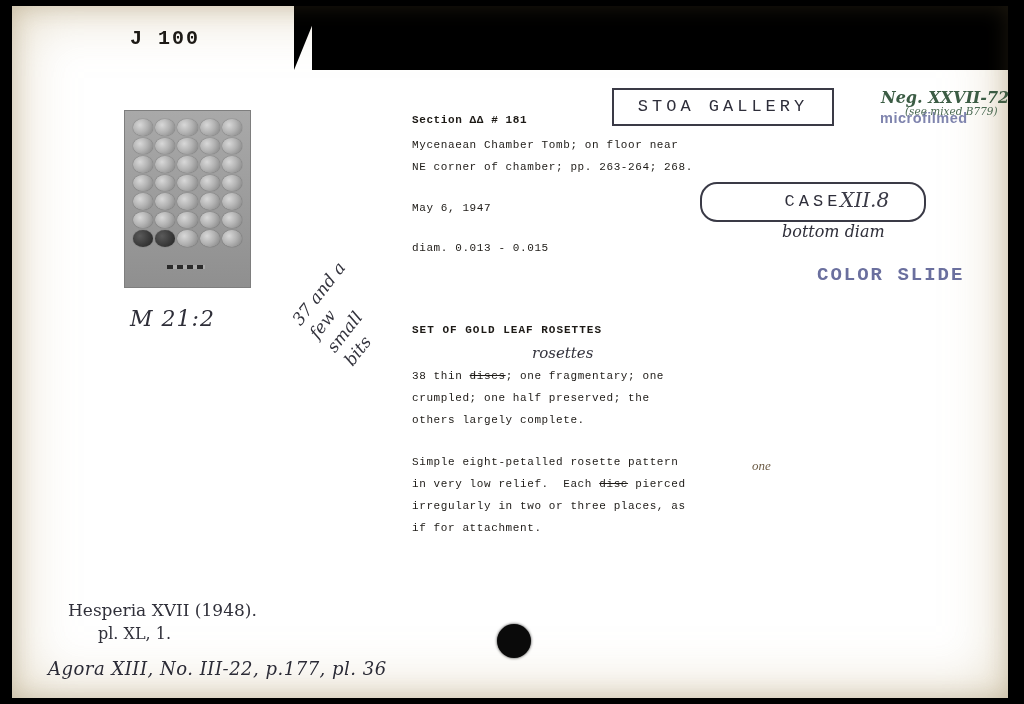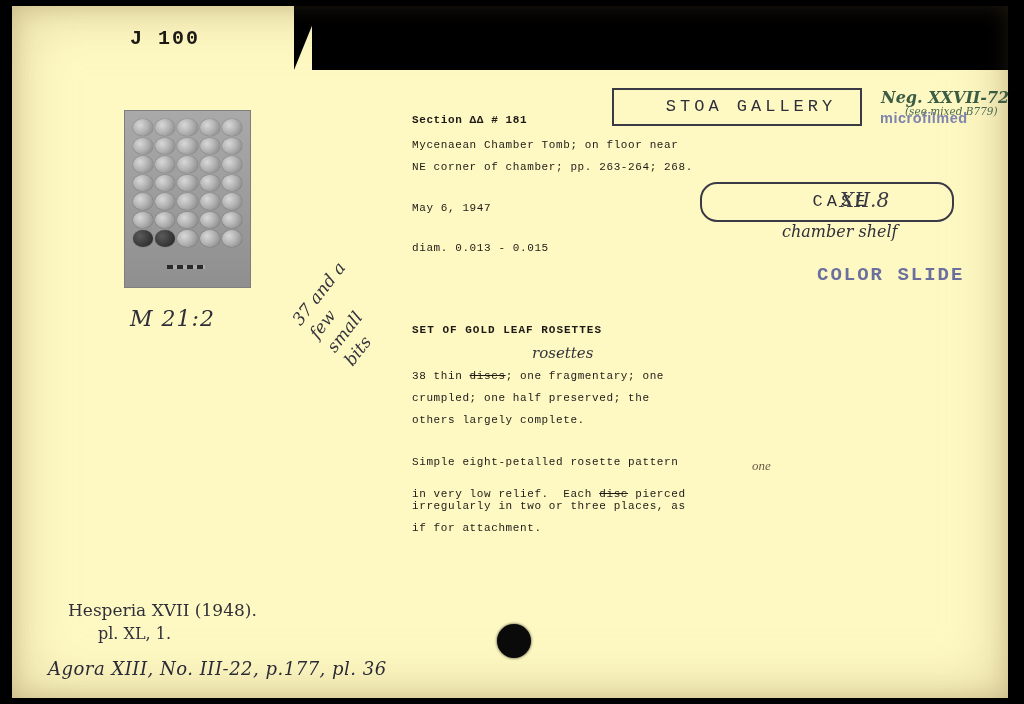--- a/index.html
+++ b/index.html
@@ -20,21 +20,21 @@
     background: #000000;
   }
 
   
   #card {
     position: absolute;
     left: 12px;
     top: 6px;
     width: 996px;
     height: 692px;
-    background: #fef9c3;
+    background: #ffffff;
     box-shadow: inset 0 0 60px rgba(190,168,120,0.55);
   }
   
   #notch {
     position: absolute;
     left: 300px;
     top: 0px;
     width: 696px;
     height: 64px;
     background: #000000;
@@ -71,21 +71,20 @@
 
   
   .stamp-box {
     position: absolute;
     border: 2px solid #3a3a46;
     color: #2e2e3a;
     font-family: "Liberation Mono", "DejaVu Sans Mono", monospace;
     letter-spacing: 4px;
     text-align: center;
     background: transparent;
-    padding-left: 28px;
   }
   #stoa-gallery {
     left: 600px;
     top: 82px;
     width: 218px;
     height: 34px;
     line-height: 34px;
     font-size: 17px;
   }
   #case-box {
@@ -325,21 +324,21 @@
     </div>
 
     <div class="hand" id="m212">M 21:2</div>
 
     <div class="stamp-box" id="stoa-gallery">STOA GALLERY</div>
 
     <div class="stamp-box" id="case-box">CASE</div>
 
     <div class="hand" id="case-hand">XII.8</div>
 
-    <div class="hand" id="bottom-shelf">chamber shelf</div>
+    <div class="hand" id="bottom-shelf">bottom diam</div>
 
     <div id="color-slide">COLOR SLIDE</div>
 
     <div id="microfilmed">microfilmed</div>
 
     <div class="hand" id="neg-label">Neg. XXVII-72</div>
 
     <div class="hand" id="neg-sub">(see mixed B779)</div>
 
     <div class="typed bold" style="left:400px; top:102px;">Section ΔΔ # 181</div>
@@ -352,21 +351,21 @@
 
     <div class="typed bold" style="left:400px; top:312px; letter-spacing:1px;">SET OF GOLD LEAF ROSETTES</div>
 
     <div class="typed" style="left:400px; top:358px;"><span>38 thin <span class="strike">discs</span>; one fragmentary; one</span></div>
     <div class="typed" style="left:400px; top:380px;">crumpled; one half preserved; the</div>
     <div class="typed" style="left:400px; top:402px;text-align:right;">others largely complete.</div>
 
     <div class="hand" id="rosettes-hand">rosettes</div>
 
     <div class="typed" style="left:400px; top:444px;">Simple eight-petalled rosette pattern</div>
-    <div class="typed" style="left:400px; top:476px;">in very low relief.  Each <span class="strike">disc</span> pierced</div>
+    <div class="typed" style="left:400px; top:466px;">in very low relief.  Each <span class="strike">disc</span> pierced</div>
     <div class="typed" style="left:400px; top:488px;">irregularly in two or three places, as</div>
     <div class="typed" style="left:400px; top:510px;">if for attachment.</div>
 
     <div class="hand" id="one-hand">one</div>
 
     <div id="diag-note">37 and a
 few
 small
 bits</div>
 

